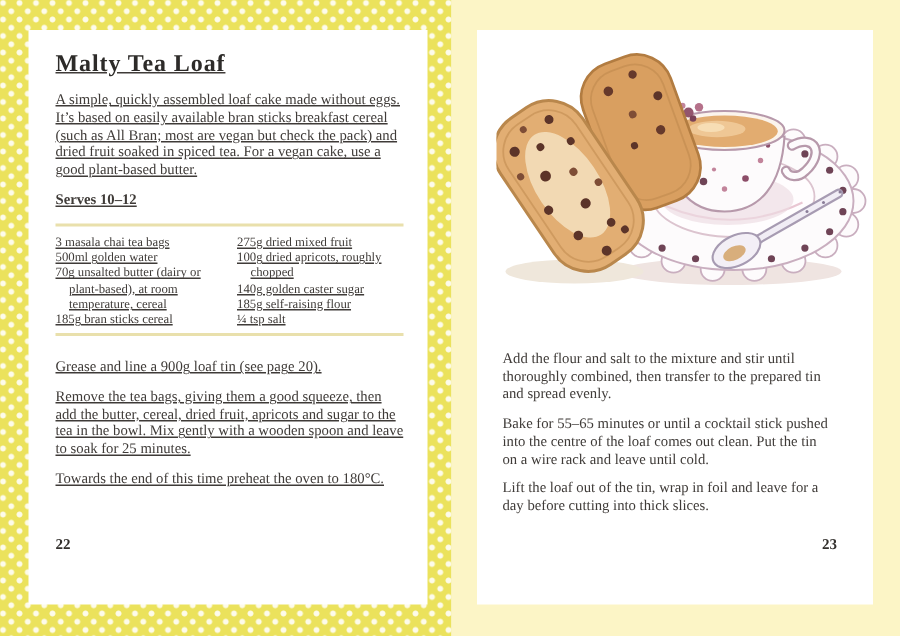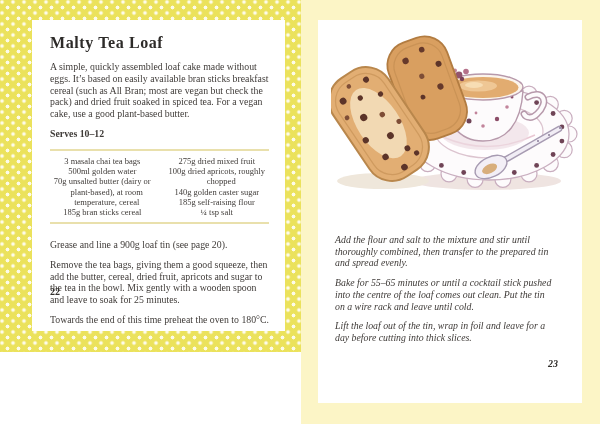--- a/index.html
+++ b/index.html
@@ -5,41 +5,42 @@
   html,body{margin:0;padding:0;}
   body{
     width:600px;height:424px;overflow:hidden;
     font-family:"Liberation Serif","DejaVu Serif",serif;
     color:#3f3b38;background:#fff;
   }
   .spread{display:flex;width:600px;height:424px;}
 
   
   .page-left{
-    width:301px;height:352px;box-sizing:border-box;
+    width:301px;height:424px;box-sizing:border-box;
     background-color:#EBE25C;
     background-image:
       radial-gradient(circle,#FDFBEA 1.7px,rgba(255,255,255,0) 2.2px),
       radial-gradient(circle,#FDFBEA 1.7px,rgba(255,255,255,0) 2.2px);
     background-size:11px 11px;
     background-position:2px 2px,7.5px 7.5px;
-    padding:20px 16px 21px 32px;
+    padding:20px 16px 21px 19px;
+    text-decoration:underline;
   }
   
   .page-right{
     width:299px;height:424px;box-sizing:border-box;
     background:#FCF5C6;
     padding:20px 18px 21px 17px;
   }
   .page-inner{
     position:relative;background:#fff;width:100%;height:100%;
     box-sizing:border-box;
   }
   .page-left .page-inner{padding:14px 16px 0 18px;}
-  .page-right .page-inner{padding:6px 12px 0 0;font-style:italic;}
+  .page-right .page-inner{padding:6px 12px 0 0;}
 
   .recipe-title{
     font-size:16px;font-weight:bold;color:#2d2b29;
     letter-spacing:.6px;margin:0 0 9px 0;
   }
   .intro{
     font-size:9.8px;line-height:11.8px;margin:0;max-width:236px;
   }
   .serves{
     font-size:9.8px;font-weight:bold;margin:8px 0 0 0;
@@ -48,21 +49,21 @@
     border:none;border-top:2px solid #E9E0AC;margin:0;
   }
   .rule-top{margin-top:10px;}
   .rule-bottom{margin-top:5px;}
   .ingredients{
     display:flex;gap:10px;margin-top:5px;
   }
   .ing-col{width:113px;}
   .ing{
     font-size:8.5px;line-height:10.2px;
-    padding-left:9px;text-indent:-9px;margin:0;text-align:center;
+    padding-left:9px;text-indent:-9px;margin:0;
   }
   .method{margin-top:15px;max-width:238px;}
   .page-right .method{margin:26px 17px 0 17px;max-width:232px;}
   .method p{
     font-size:9.8px;line-height:11.7px;margin:0 0 8px 0;
   }
   .page-num{
     position:absolute;bottom:34px;font-size:10px;font-weight:bold;color:#33302d;
   }
   .page-num-left{left:18px;}

